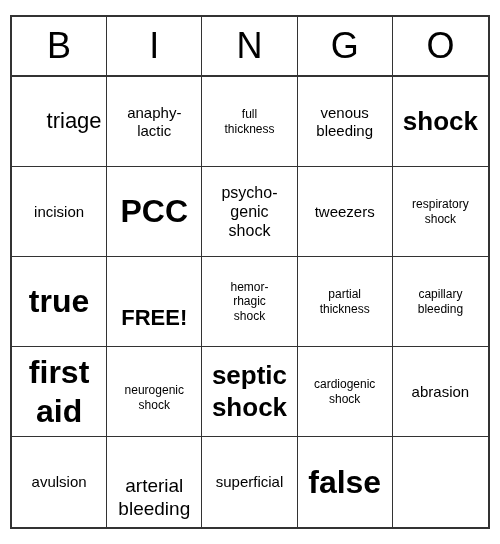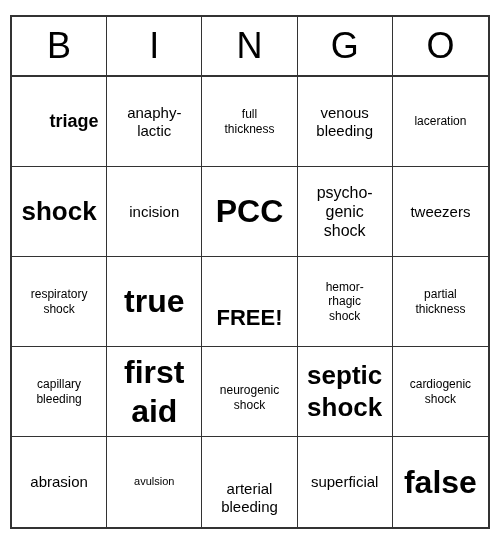--- a/index.html
+++ b/index.html
@@ -63,36 +63,33 @@
 <div class="bingo-card">
   <div class="bingo-header">
   <div class="bingo-header-cell">B</div>
       <div class="bingo-header-cell">I</div>
       <div class="bingo-header-cell">N</div>
       <div class="bingo-header-cell">G</div>
       <div class="bingo-header-cell">O</div>
     </div>
   <div class="bingo-grid">
   <div class="bingo-cell">
-        <span style="font-size: 18px; font-weight: bold; white-space: pre-line; margin-left: 30px;">triage</span>
+        <span style="font-size: 22px; font-weight: normal; white-space: pre-line; margin-left: 30px;">triage</span>
       </div>
       <div class="bingo-cell">
         <span style="font-size: 15px; font-weight: normal; white-space: pre-line;">anaphy-
 lactic</span>
       </div>
       <div class="bingo-cell">
         <span style="font-size: 12px; font-weight: normal; white-space: pre-line;">full
 thickness</span>
       </div>
       <div class="bingo-cell">
         <span style="font-size: 15px; font-weight: normal; white-space: pre-line;">venous
 bleeding</span>
-      </div>
-      <div class="bingo-cell">
-        <span style="font-size: 12px; font-weight: normal; white-space: pre-line;">laceration</span>
       </div>
       <div class="bingo-cell">
         <span style="font-size: 26px; font-weight: bold; white-space: pre-line;">shock</span>
       </div>
       <div class="bingo-cell">
         <span style="font-size: 15px; font-weight: normal; white-space: pre-line;">incision</span>
       </div>
       <div class="bingo-cell">
         <span style="font-size: 32px; font-weight: bold; white-space: pre-line;">PCC</span>
       </div>
@@ -140,24 +137,24 @@
 shock</span>
       </div>
       <div class="bingo-cell">
         <span style="font-size: 12px; font-weight: normal; white-space: pre-line;">cardiogenic
 shock</span>
       </div>
       <div class="bingo-cell">
         <span style="font-size: 15px; font-weight: normal; white-space: pre-line;">abrasion</span>
       </div>
       <div class="bingo-cell">
-        <span style="font-size: 11px; font-weight: normal; white-space: pre-line;">avulsion</span>
+        <span style="font-size: 15px; font-weight: normal; white-space: pre-line;">avulsion</span>
       </div>
       <div class="bingo-cell">
-        <span style="font-size: 15px; font-weight: normal; white-space: pre-line; margin-top: 32px;">arterial
+        <span style="font-size: 19px; font-weight: normal; white-space: pre-line; margin-top: 32px;">arterial
 bleeding</span>
       </div>
       <div class="bingo-cell">
         <span style="font-size: 15px; font-weight: normal; white-space: pre-line;">superficial</span>
       </div>
       <div class="bingo-cell">
         <span style="font-size: 32px; font-weight: bold; white-space: pre-line; text-align: center;">false</span>
       </div>
     </div>
 </div>

